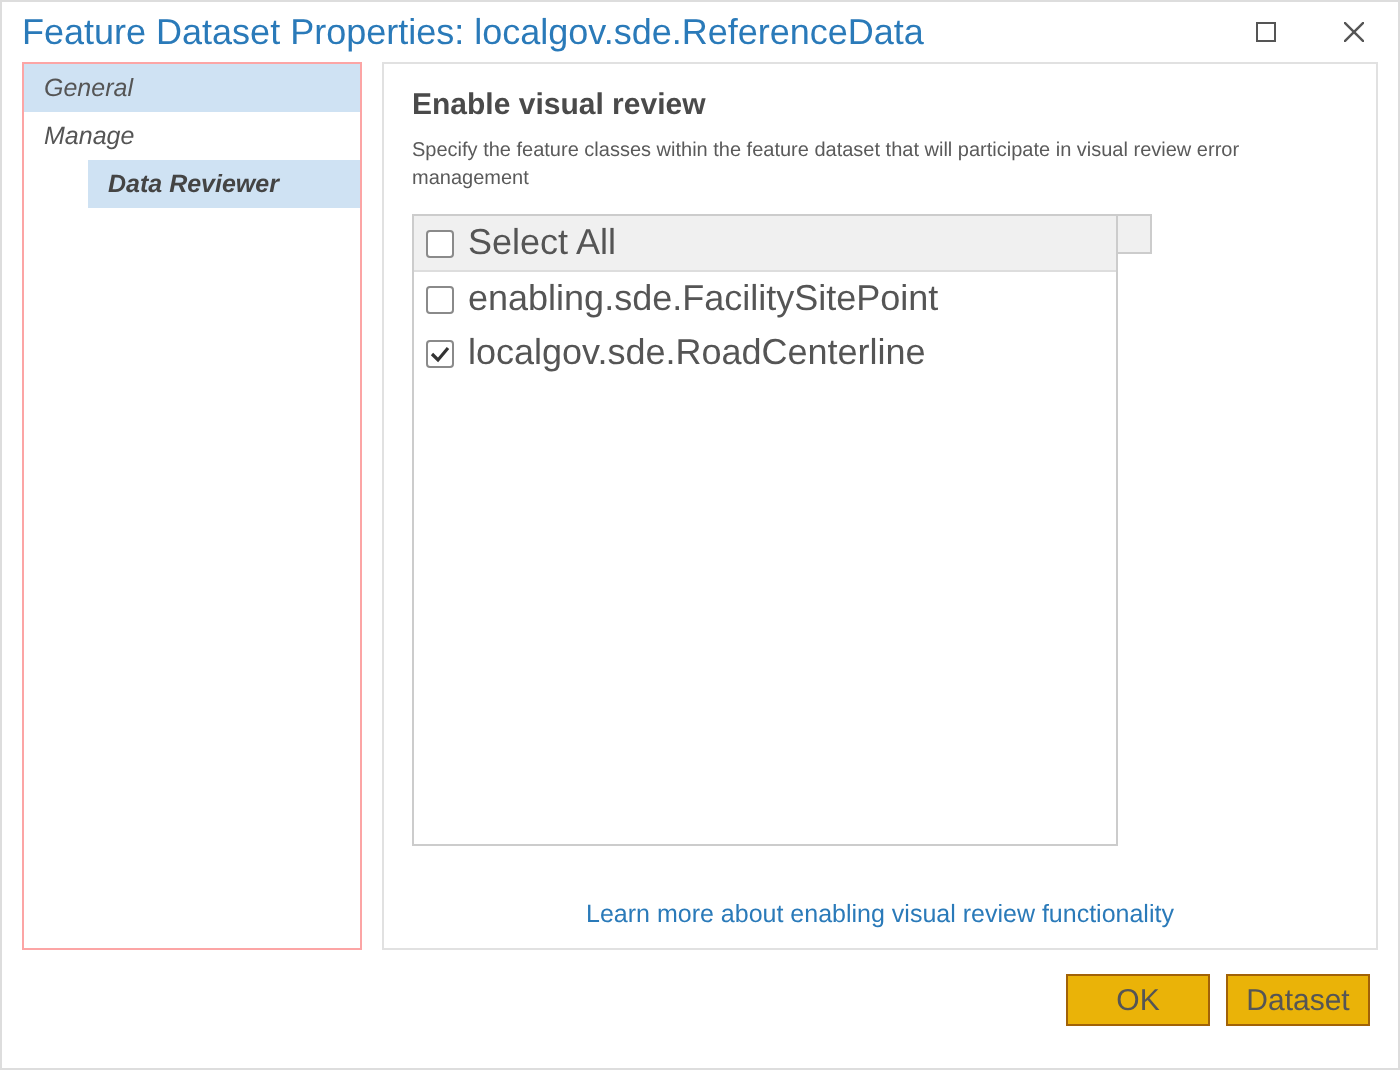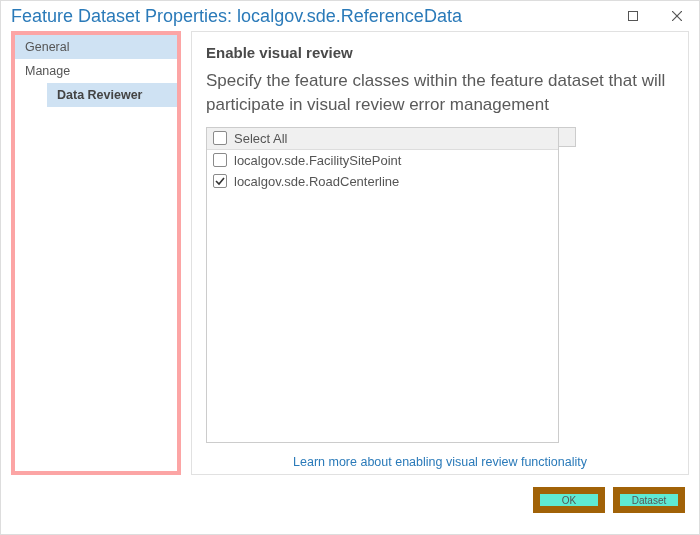--- a/index.html
+++ b/index.html
@@ -39,24 +39,25 @@
       color: #555;
     }
     .titlebar-btn svg { width: 10px; height: 10px; }
     .content-area {
       display: flex;
       padding: 0 10px 6px 10px;
       height: 450px;
     }
     .sidebar {
       width: 170px;
-      border: 4px solid #fca5a5;
+      border: 1px solid #fca5a5;
       background: #fff;
       display: flex;
       flex-direction: column;
+      font-style: italic;
     }
     .sidebar-item {
       padding: 5px 10px;
       font-size: 12.5px;
       cursor: default;
       background: #fff;
       color: #555;
     }
     .sidebar-item.active {
       background: #cfe2f3;
@@ -75,21 +76,21 @@
       display: flex;
       flex-direction: column;
     }
     .panel-heading {
       font-size: 15px;
       font-weight: 600;
       color: #4a4a4a;
       margin-bottom: 8px;
     }
     .panel-desc {
-      font-size: 17px;
+      font-size: 10px;
       color: #5a5a5a;
       line-height: 1.4;
       margin-bottom: 10px;
     }
     .listbox-wrap {
       display: flex;
       width: 370px;
     }
     .listbox {
       flex: 1;
@@ -105,21 +106,21 @@
       background: #f0f0f0;
     }
     .list-header {
       background: #f0f0f0;
       border-bottom: 1px solid #ddd;
     }
     .list-row {
       display: flex;
       align-items: center;
       padding: 3px 6px;
-      font-size: 13px;
+      font-size: 18px;
       color: #555;
       gap: 7px;
     }
     .chk {
       width: 14px;
       height: 14px;
       border: 1px solid #8a8a8a;
       border-radius: 2px;
       background: #fff;
       display: flex;
@@ -138,23 +139,23 @@
     }
     .footer {
       display: flex;
       justify-content: flex-end;
       gap: 8px;
       padding: 6px 14px 0 0;
     }
     .btn {
       min-width: 72px;
       height: 26px;
-      border: 7px solid #a16207;
-      background: #5eead4;
-      font-size: 10px;
+      border: 1px solid #a16207;
+      background: #eab308;
+      font-size: 15px;
       color: #555;
       display: flex;
       align-items: center;
       justify-content: center;
       cursor: default;
     }
   </style>
 </head>
 <body>
 
@@ -197,21 +198,21 @@
         <div class="list-row list-header">
           <span class="chk">
             
           </span>
           <span>Select All</span>
         </div>
         <div class="list-row">
           <span class="chk">
             
           </span>
-          <span>localgov.sde.FacilitySitePoint</span>
+          <span>enabling.sde.FacilitySitePoint</span>
         </div>
         <div class="list-row">
           <span class="chk checked">
             <svg viewBox="0 0 10 10">
                 <polyline points="1,5 4,8 9,2" fill="none" stroke="#333" stroke-width="1.6"></polyline>
               </svg>
           </span>
           <span>localgov.sde.RoadCenterline</span>
         </div>
       </div>

